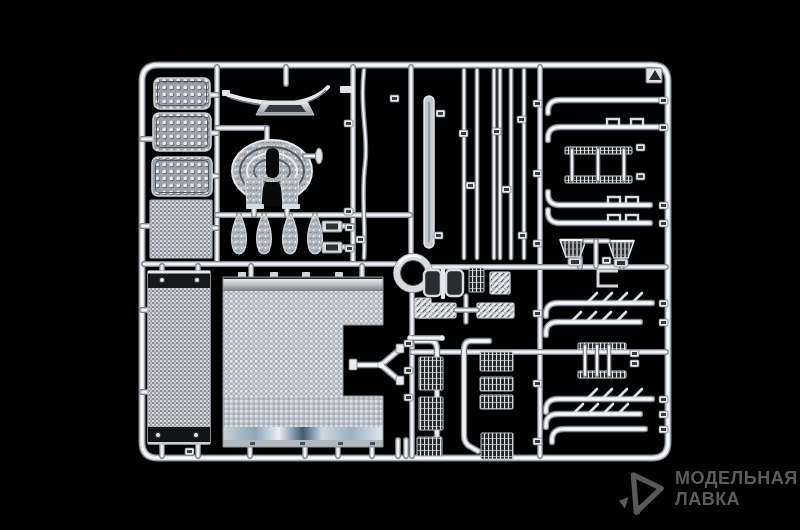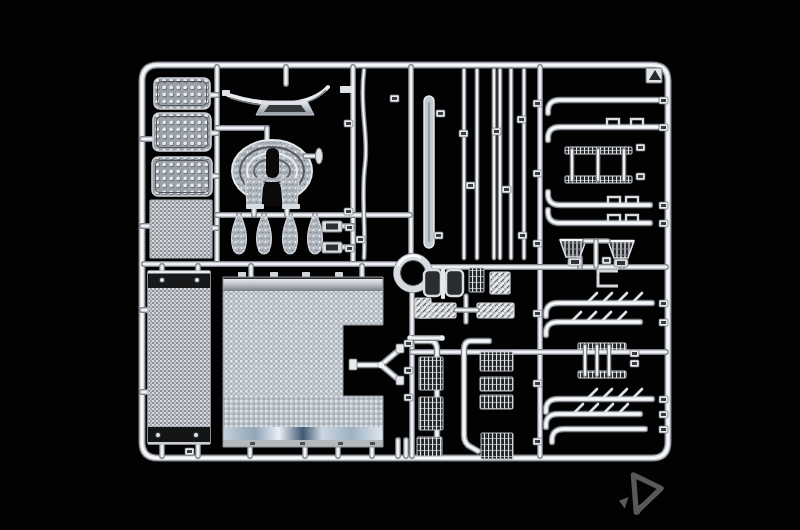--- a/index.html
+++ b/index.html
@@ -632,15 +632,19 @@
       </g>
     <rect x="0" y="0" width="800" height="530" fill="url(#vig)"></rect>
   </svg>
 
   <div class="watermark">
     <svg class="wm-icon" viewBox="0 0 48 48">
       <path d="M15,4 L44,18 L18,43 Z" fill="none" stroke="#595959" stroke-width="5.5" stroke-linejoin="round"></path>
       <polygon points="0,31 10,27 6,39" fill="#595959"></polygon>
       <polygon points="15,39 25,33 21,46" fill="#595959"></polygon>
     </svg>
+    <div class="wm-text">
+      <span>МОДЕЛЬНАЯ</span>
+      <span>ЛАВКА</span>
+    </div>
   </div>
 
 </div>
 
 </body></html>

